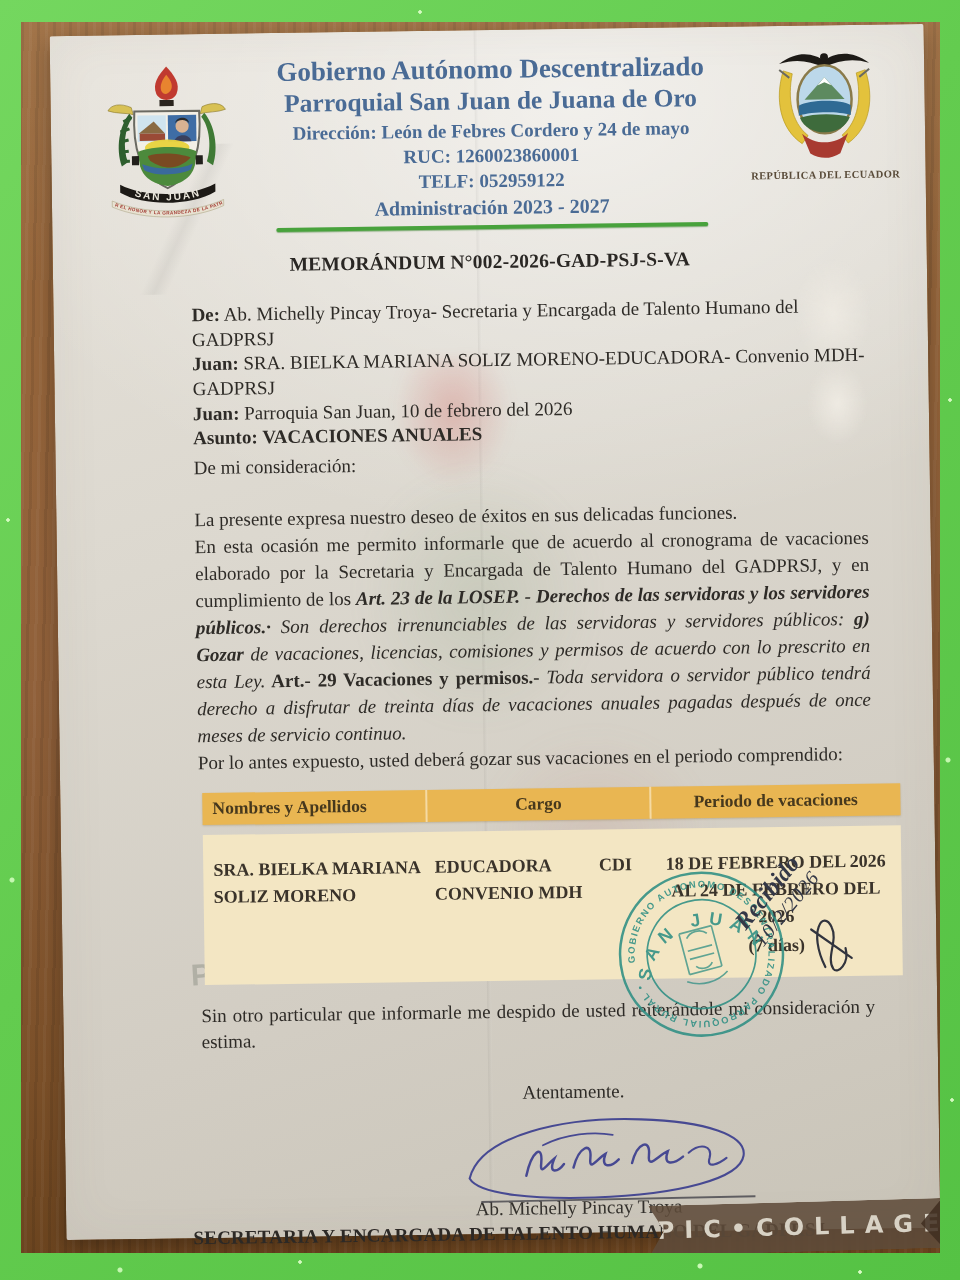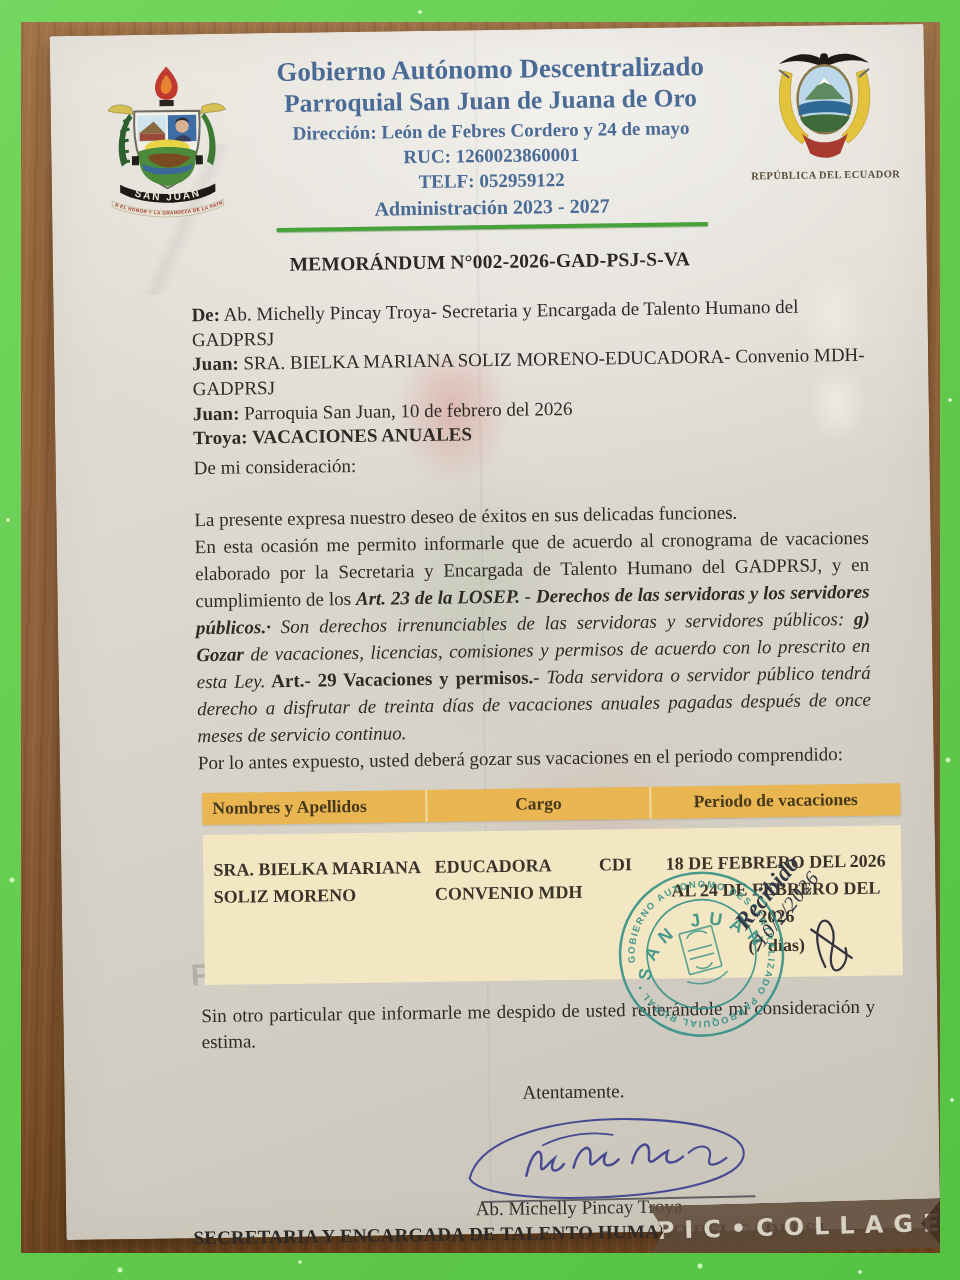--- a/index.html
+++ b/index.html
@@ -208,21 +208,21 @@
       </div>
 
       <div class="green-rule z2"></div>
 
       <div class="memo-title z2">MEMORÁNDUM N°002-2026-GAD-PSJ-S-VA</div>
 
       <div class="content z2">
         <p class="field"><span class="fl">De:</span> <span>Ab. Michelly Pincay Troya- Secretaria y Encargada de Talento Humano del GADPRSJ</span></p>
         <p class="field"><span class="fl">Juan:</span> <span>SRA. BIELKA MARIANA SOLIZ MORENO-EDUCADORA- Convenio MDH-GADPRSJ</span></p>
         <p class="field"><span class="fl">Juan:</span> <span>Parroquia San Juan, 10 de febrero del 2026</span></p>
-        <p class="field"><span class="fl">Troya:</span> <span class="bv">VACACIONES ANUALES</span></p>
+        <p class="field"><span class="fl">Asunto:</span> <span class="bv">VACACIONES ANUALES</span></p>
         <p class="field salutation">De mi consideración:</p>
 
         <div class="bodytext">
           <p>La presente expresa nuestro deseo de éxitos en sus delicadas funciones.</p>
           <p><span>En esta ocasión me permito informarle que de acuerdo al cronograma de vacaciones elaborado por la Secretaria y Encargada de Talento Humano del GADPRSJ, y en cumplimiento de los </span><span class="bi">Art. 23 de la LOSEP. - Derechos de las servidoras y los servidores públicos.·</span><span class="it"> Son derechos irrenunciables de las servidoras y servidores públicos: </span><span class="bi">g) Gozar</span><span class="it"> de vacaciones, licencias, comisiones y permisos de acuerdo con lo prescrito en esta Ley.</span><span class="b"> Art.- 29 Vacaciones y permisos.-</span><span class="it"> Toda servidora o servidor público tendrá derecho a disfrutar de treinta días de vacaciones anuales pagadas después de once meses de servicio continuo.</span></p>
           <p>Por lo antes expuesto, usted deberá gozar sus vacaciones en el periodo comprendido:</p>
         </div>
 
         <div class="vac-table">
           <div class="t-head">

